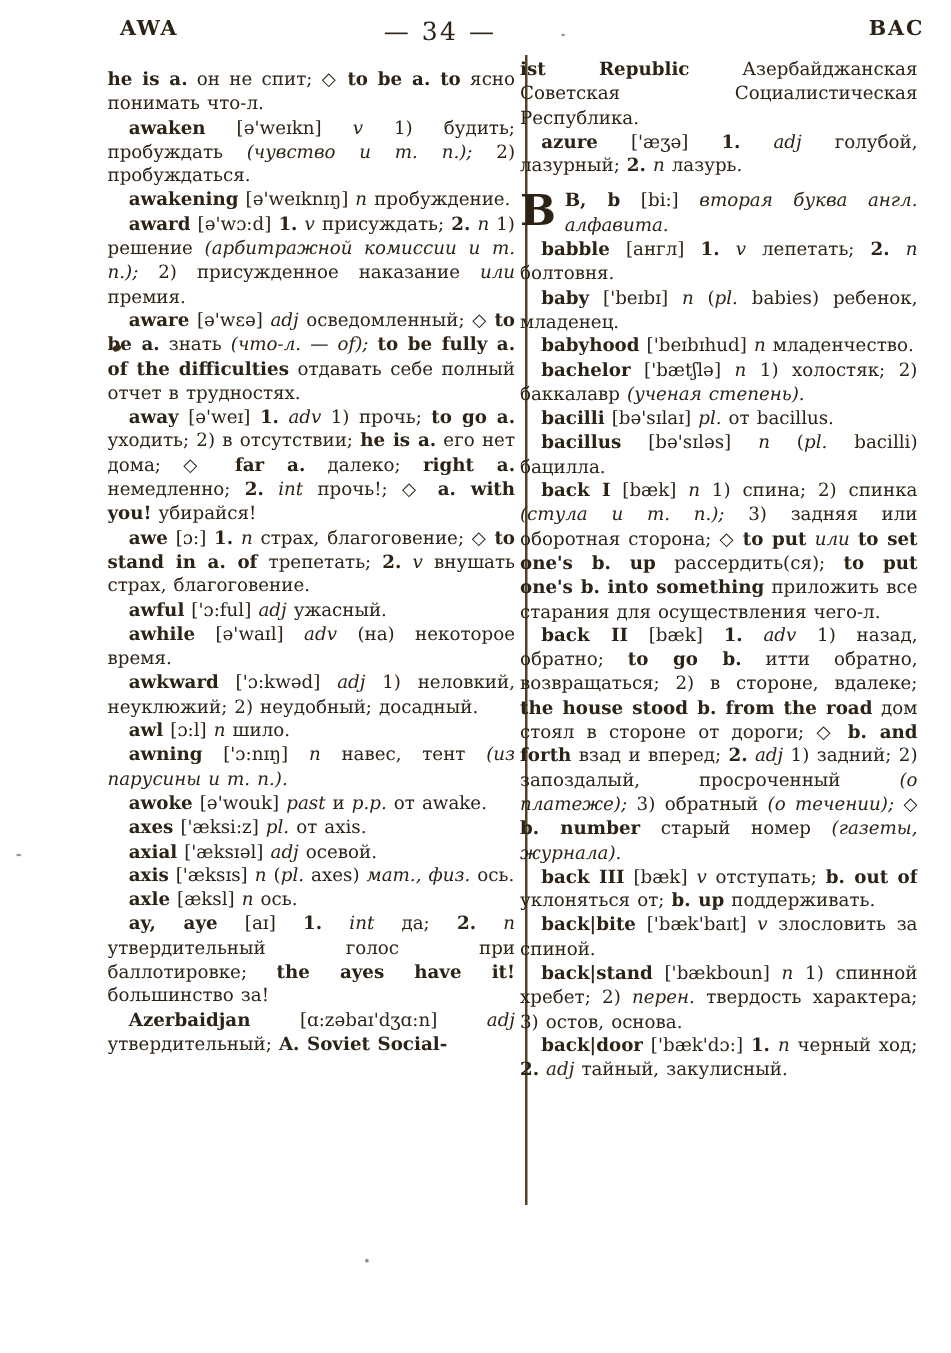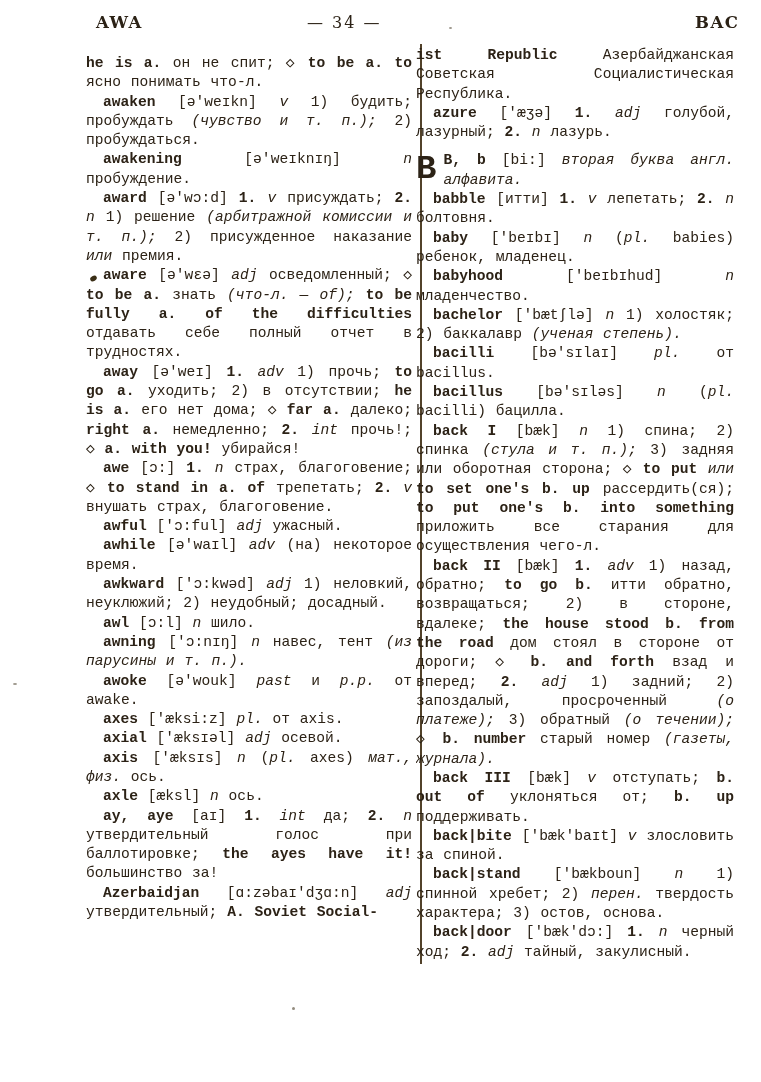--- a/index.html
+++ b/index.html
@@ -14,22 +14,22 @@
       radial-gradient(circle at -8px -8px, rgba(42,36,10,.9) 0px, rgba(62,52,18,.45) 26px, rgba(62,52,18,0) 58px),
       linear-gradient(180deg, rgba(116,92,40,.28) 0%, rgba(116,92,40,0) 2.5%, rgba(116,92,40,0) 96.5%, rgba(100,78,32,.38) 100%),
       linear-gradient(90deg, #c7a labeled 0%),
       linear-gradient(90deg, #c8a76a 0%, #d3b378 6%, #d2b176 55%, #d5b67a 82%, #e2c98c 93%, #f0e0a2 98%, #f6edb2 100%);
   }
   .speck{position:absolute;background:#3a2e16;border-radius:50%;}
   .hdr-word{
     position:absolute;top:13px;font-size:16.5px;font-weight:bold;
     letter-spacing:1.5px;
   }
-  .hdr-num{position:absolute;top:13px;font-size:16px;letter-spacing:2px;}
-  .col{position:absolute;overflow:hidden;font-family:Liberation Mono, monospace;}
+  .hdr-num{position:absolute;top:13px;font-size:20px;letter-spacing:2px;}
+  .col{position:absolute;overflow:hidden;}
   #col-left{left:86px;top:54px;width:326px;height:936px;}
   #col-right{left:416px;top:46px;width:318px;height:928px;}
   .divider{position:absolute;left:420px;top:44px;width:2px;height:920px;background:#52422a;}
   p.entry{
     margin:0;text-align:justify;
     font-size:14.6px;line-height:19.3px;
     word-spacing:1px;
   }
   p.ind{text-indent:17px;}
   p.gap{margin-top:9px;}
@@ -69,21 +69,21 @@
       <p class="entry ind"><span class="b">axial</span><span class="n"> ['æksɪəl] </span><span class="i">adj</span><span class="n"> осевой.</span></p>
       <p class="entry ind"><span class="b">axis</span><span class="n"> ['æksɪs] </span><span class="i">n</span><span class="n"> (</span><span class="i">pl.</span><span class="n"> axes) </span><span class="i">мат., физ.</span><span class="n"> ось.</span></p>
       <p class="entry ind"><span class="b">axle</span><span class="n"> [æksl] </span><span class="i">n</span><span class="n"> ось.</span></p>
       <p class="entry ind"><span class="b">ay, aye</span><span class="n"> [aɪ] </span><span class="b">1.</span><span class="n"> </span><span class="i">int</span><span class="n"> да; </span><span class="b">2.</span><span class="n"> </span><span class="i">n</span><span class="n"> утвердительный голос при баллотировке; </span><span class="b">the ayes have it!</span><span class="n"> большинство за!</span></p>
       <p class="entry ind"><span class="b">Azerbaidjan</span><span class="n"> [ɑ:zəbaɪ'dʒɑ:n] </span><span class="i">adj</span><span class="n"> утвердительный; </span><span class="b">A. Soviet Social-</span></p>
     </div>
   <div id="col-right" class="col">
       <p class="entry"><span class="b">ist Republic</span><span class="n"> Азербайджанская Советская Социалистическая Республика.</span></p>
       <p class="entry ind"><span class="b">azure</span><span class="n"> ['æʒə] </span><span class="b">1.</span><span class="n"> </span><span class="i">adj</span><span class="n"> голубой, лазурный; </span><span class="b">2.</span><span class="n"> </span><span class="i">n</span><span class="n"> лазурь.</span></p>
       <p class="entry gap"><span class="dropcap">B</span><span class="b">B, b</span><span class="n"> [bi:] </span><span class="i">вторая буква англ. алфавита.</span></p>
-      <p class="entry ind"><span class="b">babble</span><span class="n"> [итти] </span><span class="b">1.</span><span class="n"> </span><span class="i">v</span><span class="n"> лепетать; </span><span class="b">2.</span><span class="n"> </span><span class="i">n</span><span class="n"> болтовня.</span></p>
+      <p class="entry ind"><span class="b">babble</span><span class="n"> [англ] </span><span class="b">1.</span><span class="n"> </span><span class="i">v</span><span class="n"> лепетать; </span><span class="b">2.</span><span class="n"> </span><span class="i">n</span><span class="n"> болтовня.</span></p>
       <p class="entry ind"><span class="b">baby</span><span class="n"> ['beɪbɪ] </span><span class="i">n</span><span class="n"> (</span><span class="i">pl.</span><span class="n"> babies) ребенок, младенец.</span></p>
       <p class="entry ind"><span class="b">babyhood</span><span class="n"> ['beɪbɪhud] </span><span class="i">n</span><span class="n"> младенчество.</span></p>
       <p class="entry ind"><span class="b">bachelor</span><span class="n"> ['bætʃlə] </span><span class="i">n</span><span class="n"> 1) холостяк; 2) баккалавр </span><span class="i">(ученая степень).</span></p>
       <p class="entry ind"><span class="b">bacilli</span><span class="n"> [bə'sɪlaɪ] </span><span class="i">pl.</span><span class="n"> от bacillus.</span></p>
       <p class="entry ind"><span class="b">bacillus</span><span class="n"> [bə'sɪləs] </span><span class="i">n</span><span class="n"> (</span><span class="i">pl.</span><span class="n"> bacilli) бацилла.</span></p>
       <p class="entry ind"><span class="b">back I</span><span class="n"> [bæk] </span><span class="i">n</span><span class="n"> 1) спина; 2) спинка </span><span class="i">(стула и т. п.);</span><span class="n"> 3) задняя или оборотная сторона; ◇ </span><span class="b">to put</span><span class="n"> </span><span class="i">или</span><span class="n"> </span><span class="b">to set one's b. up</span><span class="n"> рассердить(ся); </span><span class="b">to put one's b. into something</span><span class="n"> приложить все старания для осуществления чего-л.</span></p>
       <p class="entry ind"><span class="b">back II</span><span class="n"> [bæk] </span><span class="b">1.</span><span class="n"> </span><span class="i">adv</span><span class="n"> 1) назад, обратно; </span><span class="b">to go b.</span><span class="n"> итти обратно, возвращаться; 2) в стороне, вдалеке; </span><span class="b">the house stood b. from the road</span><span class="n"> дом стоял в стороне от дороги; ◇ </span><span class="b">b. and forth</span><span class="n"> взад и вперед; </span><span class="b">2.</span><span class="n"> </span><span class="i">adj</span><span class="n"> 1) задний; 2) запоздалый, просроченный </span><span class="i">(о платеже);</span><span class="n"> 3) обратный </span><span class="i">(о течении);</span><span class="n"> ◇ </span><span class="b">b. number</span><span class="n"> старый номер </span><span class="i">(газеты, журнала).</span></p>
       <p class="entry ind"><span class="b">back III</span><span class="n"> [bæk] </span><span class="i">v</span><span class="n"> отступать; </span><span class="b">b. out of</span><span class="n"> уклоняться от; </span><span class="b">b. up</span><span class="n"> поддерживать.</span></p>
       <p class="entry ind"><span class="b">back|bite</span><span class="n"> ['bæk'baɪt] </span><span class="i">v</span><span class="n"> злословить за спиной.</span></p>
       <p class="entry ind"><span class="b">back|stand</span><span class="n"> ['bækboun] </span><span class="i">n</span><span class="n"> 1) спинной хребет; 2) </span><span class="i">перен.</span><span class="n"> твердость характера; 3) остов, основа.</span></p>

